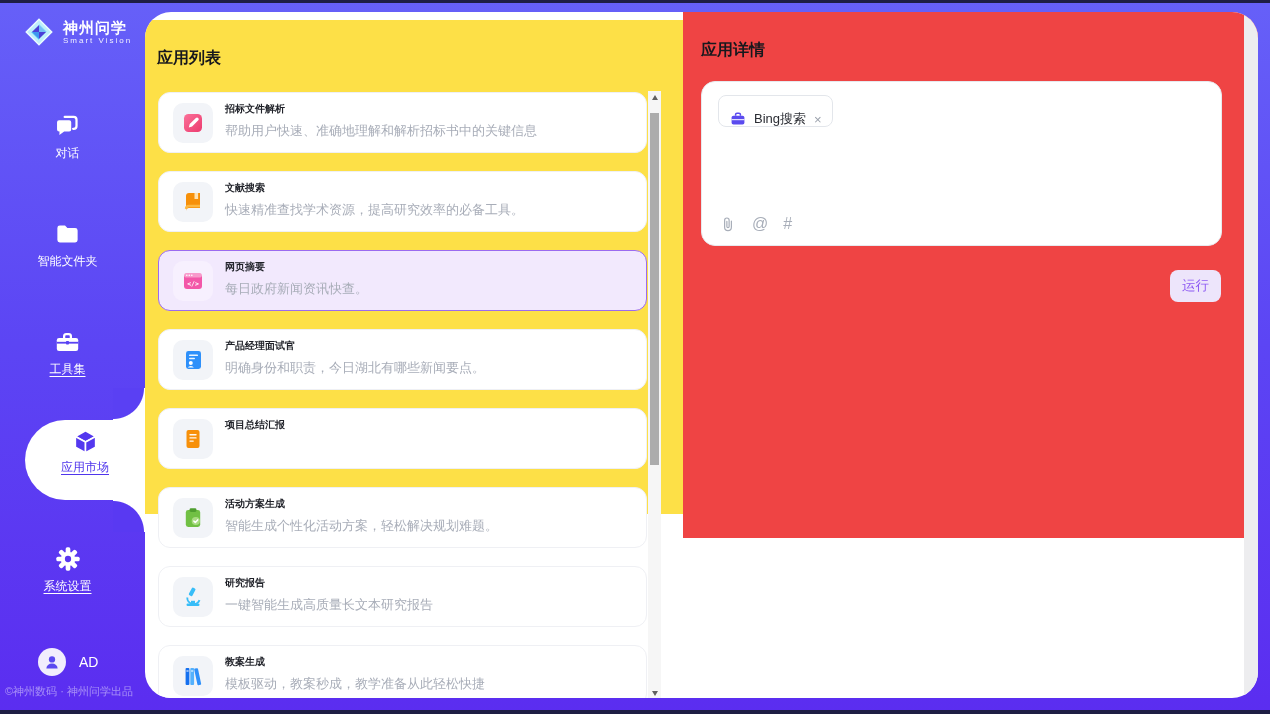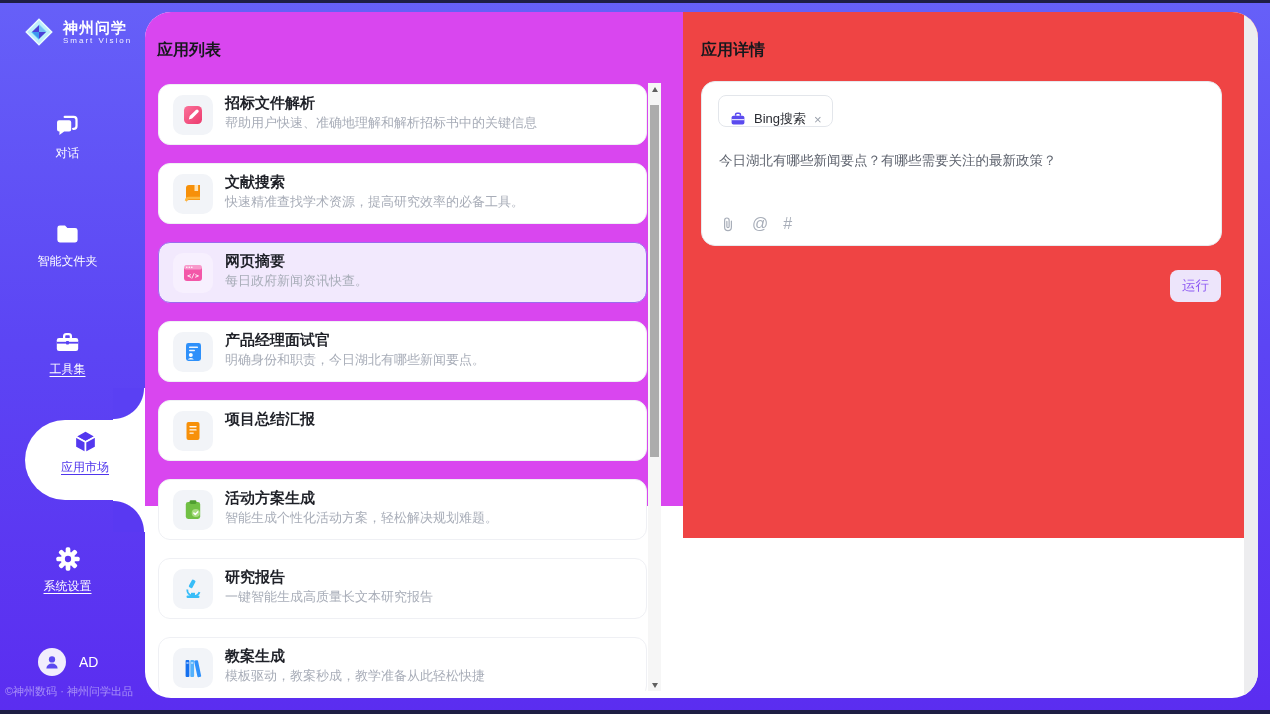--- a/index.html
+++ b/index.html
@@ -34,31 +34,31 @@
   .user-row { position:absolute; left:38px; top:648px; display:flex; align-items:center; gap:13px; cursor:pointer; }
   .avatar { width:28px; height:28px; border-radius:50%; background:#F1EDFD; display:flex; align-items:center; justify-content:center; }
   .user-name { font-size:14px; color:#fff; }
   .side-footer { position:absolute; left:5px; top:684px; font-size:11px; color:rgba(255,255,255,.45); white-space:nowrap; }
 
   
   .main-card { position:absolute; left:145px; top:12px; width:1113px; height:686px; background:#fff;
                border-radius:26px; overflow:hidden; z-index:4; }
 
   
-  .list-panel { position:absolute; left:0; top:0; width:538px; height:494px; background:#d946ef; }
+  .list-panel { position:absolute; left:0; top:8px; width:538px; height:494px; background:#fde047; }
   .panel-title { font-size:16px; font-weight:bold; color:#17181D; }
   .list-panel .panel-title { position:absolute; left:12px; top:28px; }
   .list-viewport { position:absolute; left:0; top:71px; width:503px; height:608px; overflow:hidden; }
   .app-item { position:absolute; left:13px; width:489px; height:61px; background:#fff; border:1px solid #EFF0F4;
               border-radius:12px; cursor:pointer; }
   .app-item.selected { background:#F2E9FD; border:1.5px solid #9B6BEF; }
   .icon-box { position:absolute; left:14px; top:10px; width:40px; height:40px; background:#F2F4F8; border-radius:10px;
               display:flex; align-items:center; justify-content:center; }
   .app-item.selected .icon-box { background:#F7F0FE; }
-  .item-name { position:absolute; left:66px; top:9px; font-size:15px; font-weight:bold; color:#1F2128;text-align:right; }
+  .item-name { position:absolute; left:66px; top:9px; font-size:10px; font-weight:bold; color:#1F2128;text-align:right; }
   .item-desc { position:absolute; left:66px; top:29px; font-size:13px; color:#A8ADB8; white-space:nowrap; }
 
   
   .scrollbar { position:absolute; left:503px; top:71px; width:13px; height:608px; background:#F6F6F6; }
   .sb-arrow { position:absolute; left:0; width:13px; height:12px; display:flex; align-items:center; justify-content:center; cursor:pointer; }
   .sb-up { top:0; } .sb-down { bottom:0; }
   .tri-up { width:0; height:0; border-left:3.5px solid transparent; border-right:3.5px solid transparent; border-bottom:5px solid #606060; }
   .tri-down { width:0; height:0; border-left:3.5px solid transparent; border-right:3.5px solid transparent; border-top:5px solid #606060; }
   .sb-thumb { position:absolute; left:2px; top:22px; width:9px; height:352px; background:#ACACAC; cursor:pointer; }
 
@@ -303,21 +303,20 @@
         <div class="tool-tag">
           <svg width="16" height="16" viewBox="0 0 16 16">
             <path d="M5.6 4.8V3.6A1.4 1.4 0 0 1 7 2.2h2a1.4 1.4 0 0 1 1.4 1.4v1.2" stroke="#5B4BEF" stroke-width="1.5" fill="none"></path>
             <rect x="1.6" y="4.8" width="12.8" height="8.8" rx="1.8" fill="#5B4BEF"></rect>
             <rect x="1.6" y="8.1" width="12.8" height="1.1" fill="#fff" opacity=".9"></rect>
           </svg>
           <span class="tag-label">Bing搜索</span>
           <span class="tag-close">×</span>
         </div>
 
-        <div class="query-text">今日湖北有哪些新闻要点？有哪些需要关注的最新政策？</div>
 
         <div class="action-row">
           <svg width="18" height="18" viewBox="0 0 24 24">
             <path d="M16.5 8v8.2a4.5 4.5 0 0 1-9 0V7a3 3 0 0 1 6 0v8.2a1.5 1.5 0 0 1-3 0V8.5" stroke="#A8AEB9" stroke-width="1.6" fill="none" stroke-linecap="round"></path>
           </svg>
           <span class="action-glyph">@</span>
           <span class="action-glyph">#</span>
         </div>
       </div>
 

